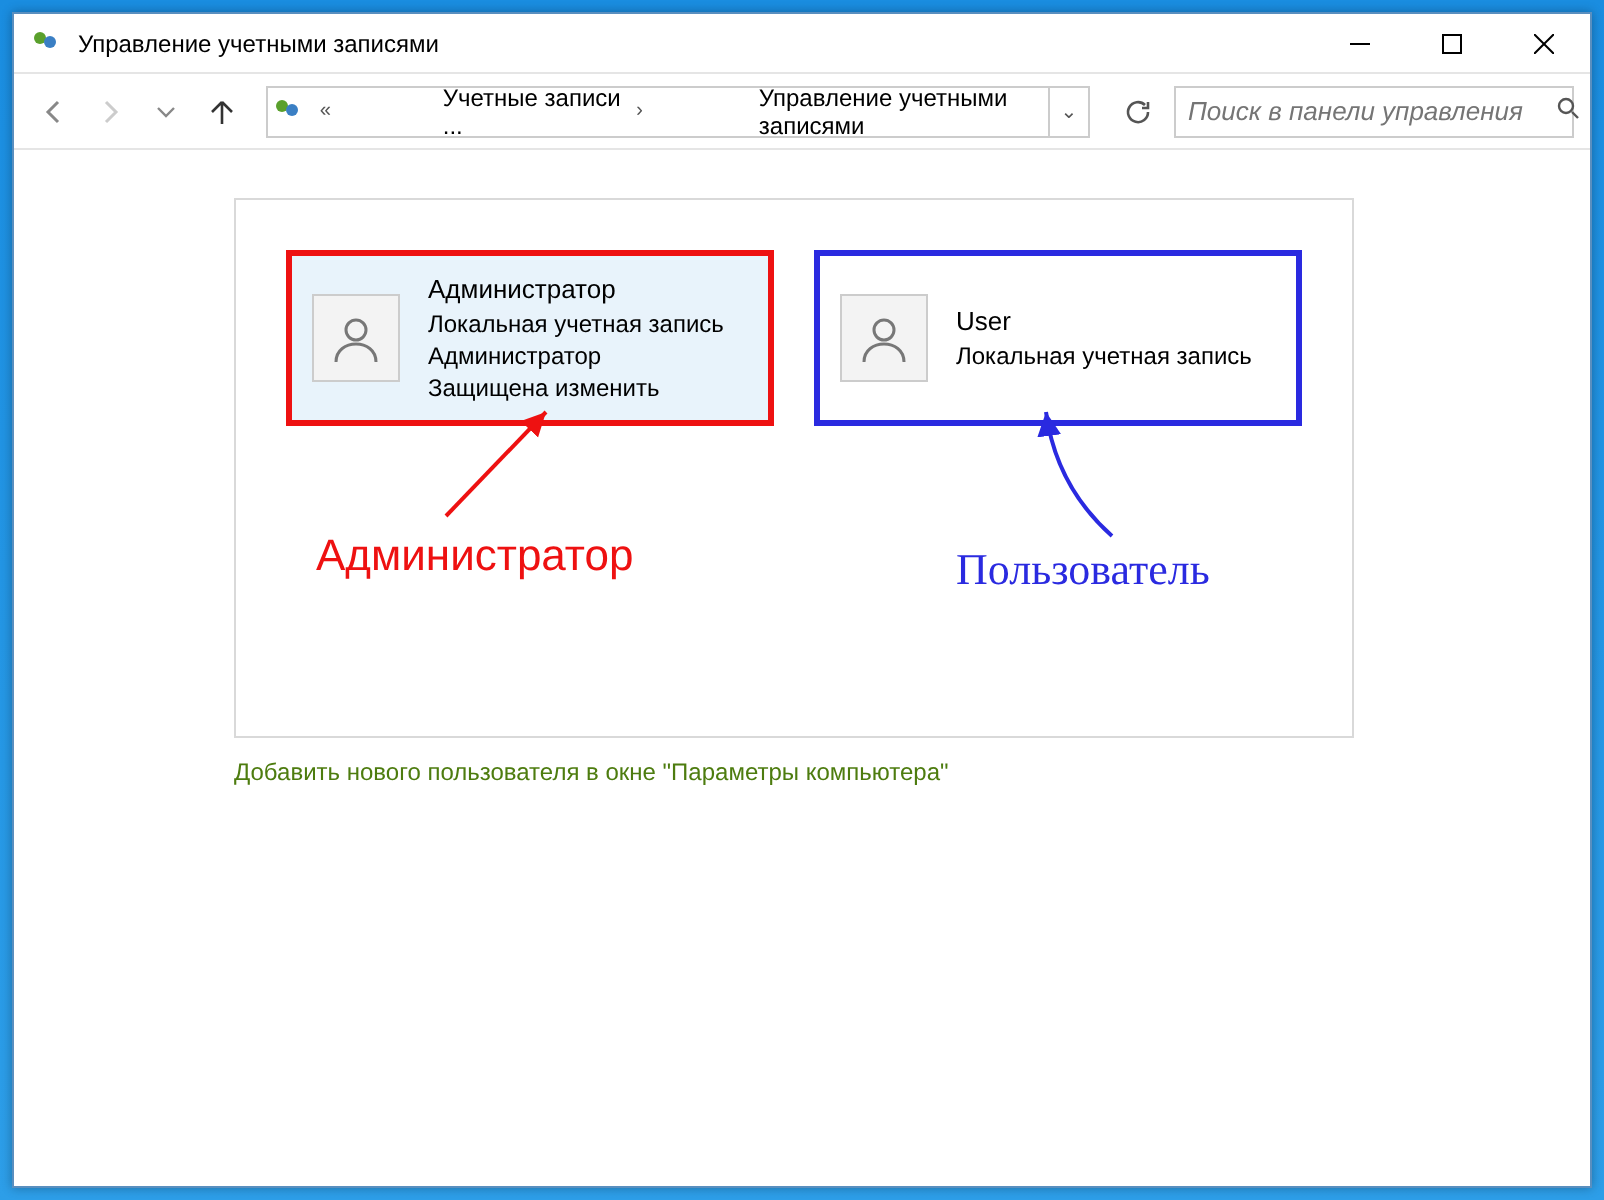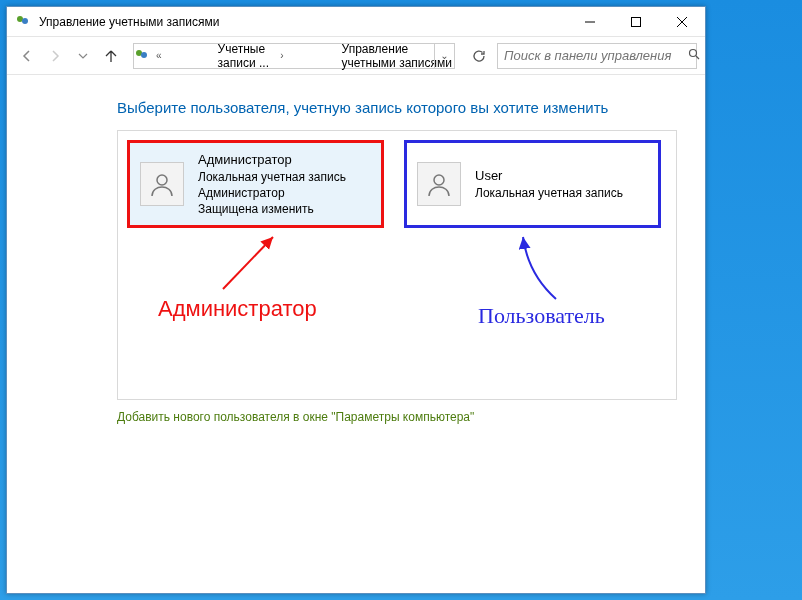--- a/index.html
+++ b/index.html
@@ -8,21 +8,21 @@
     font-family: "Segoe UI", Tahoma, sans-serif;
     font-size: 12px;
     background: linear-gradient(to bottom, #1a8de0, #2d9ee8);
     width: 802px;
     height: 600px;
     overflow: hidden;
     padding: 6px;
   }
   .window {
     background: #fff;
-    width: 700px;
+    width: 790px;
     height: 588px;
     border: 1px solid #5a8fbf;
     box-shadow: 0 0 5px rgba(0,0,0,0.3);
     display: flex;
     flex-direction: column;
   }
   
   .titlebar {
     height: 30px;
     display: flex;
@@ -110,21 +110,21 @@
   }
   .heading {
     color: #0063b1;
     font-size: 15px;
     margin-bottom: 14px;
   }
   .user-panel {
     border: 1px solid #d9d9d9;
     width: 560px;
     height: 270px;
-    padding: 10px;
+    padding: 26px;
     position: relative;
   }
   .user-cards { display: flex; gap: 22px; }
   .user-card {
     width: 255px;
     height: 86px;
     display: flex;
     align-items: center;
     padding: 10px 12px;
     cursor: pointer;
@@ -246,21 +246,20 @@
       <span class="search-icon">
         <svg width="12" height="12" viewBox="0 0 12 12">
             <circle cx="5" cy="5" r="3.5" fill="none" stroke="#555" stroke-width="1.2"></circle>
             <line x1="8" y1="8" x2="11" y2="11" stroke="#555" stroke-width="1.2"></line>
           </svg>
       </span>
     </div>
   </div>
 
   <div class="content">
-    <div class="heading">Выберите пользователя, учетную запись которого вы хотите изменить</div>
 
     <div class="user-panel">
       <div class="user-cards">
         <div class="user-card sel">
           <div class="avatar">
             <svg width="28" height="28" viewBox="0 0 28 28">
                 <circle cx="14" cy="10" r="5" fill="none" stroke="#777" stroke-width="1.5"></circle>
                 <path d="M4 26c0-6 5-9 10-9s10 3 10 9" fill="none" stroke="#777" stroke-width="1.5"></path>
               </svg>
           </div>

